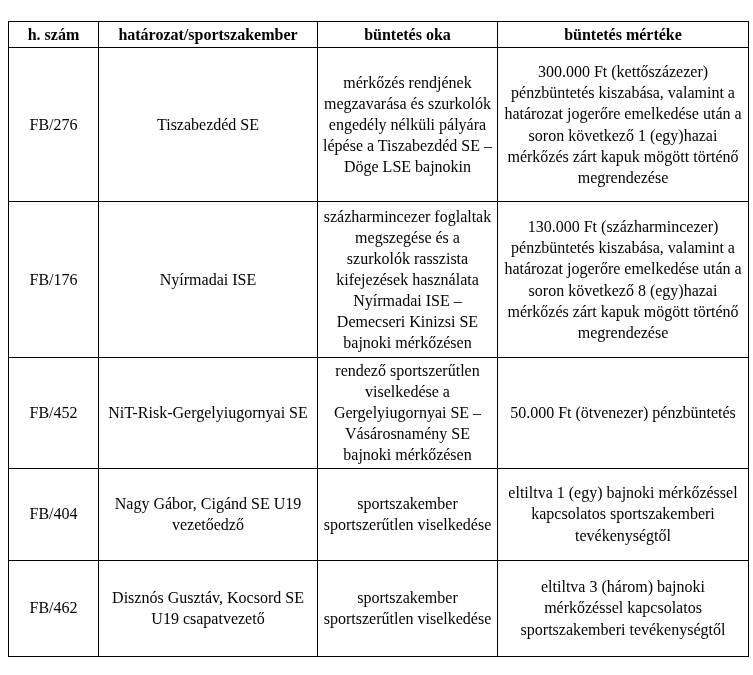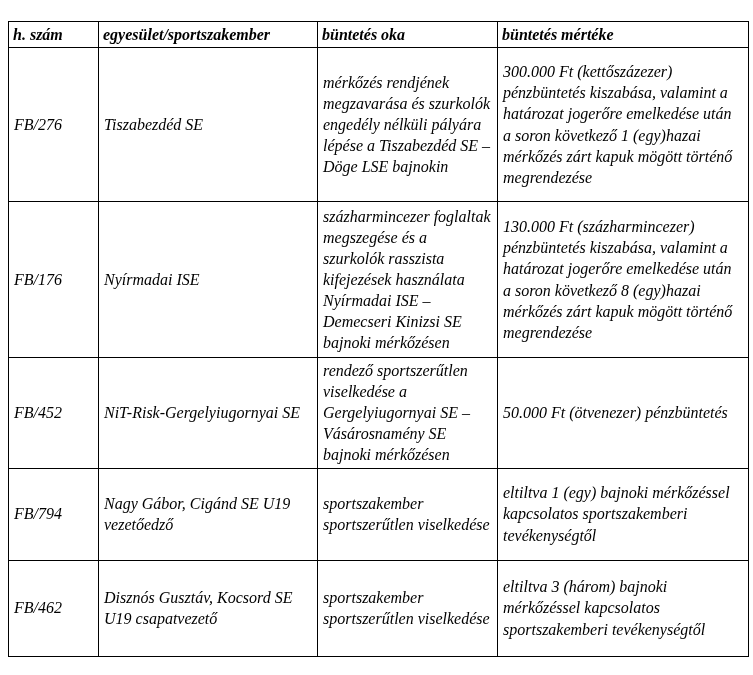--- a/index.html
+++ b/index.html
@@ -27,28 +27,27 @@
   }
   table.decisions {
     border-collapse: collapse;
     table-layout: fixed;
     width: 740px;
     margin-top: 13px;
   }
   table.decisions th,
   table.decisions td {
     border: 1px solid #000000;
-    text-align: left;
+    text-align: center;
     vertical-align: middle;
     padding: 2px 5px;
     font-size: 16px;
     line-height: 1.32;
     overflow: hidden;
     box-sizing: border-box;
-    font-style: italic;
   }
   table.decisions th {
     font-weight: bold;
     height: 26px;
     padding: 1px 4px;
   }
   col.c-num    { width: 90px; }
   col.c-entity { width: 219px; }
   col.c-reason { width: 180px; }
   col.c-penalty{ width: 251px; }
@@ -67,21 +66,21 @@
   <table class="decisions">
     <colgroup>
       <col class="c-num">
       <col class="c-entity">
       <col class="c-reason">
       <col class="c-penalty">
     </colgroup>
     <thead>
       <tr>
         <th>h. szám</th>
-        <th>egyesület/sportszakember</th>
+        <th>határozat/sportszakember</th>
         <th>büntetés oka</th>
         <th>büntetés mértéke</th>
       </tr>
     </thead>
     <tbody>
       <tr class="r1">
         <td>FB/276</td>
         <td>Tiszabezdéd SE</td>
         <td>mérkőzés rendjének megzavarása és szurkolók engedély nélküli pályára lépése a Tiszabezdéd SE – Döge LSE bajnokin</td>
         <td>300.000 Ft (kettőszázezer) pénzbüntetés kiszabása, valamint a határozat jogerőre emelkedése után a soron következő 1 (egy)hazai mérkőzés zárt kapuk mögött történő megrendezése</td>
@@ -92,21 +91,21 @@
         <td>százharmincezer foglaltak megszegése és a szurkolók rasszista kifejezések használata Nyírmadai ISE – Demecseri Kinizsi SE bajnoki mérkőzésen</td>
         <td>130.000 Ft (százharmincezer) pénzbüntetés kiszabása, valamint a határozat jogerőre emelkedése után a soron következő 8 (egy)hazai mérkőzés zárt kapuk mögött történő megrendezése</td>
       </tr>
       <tr class="r3">
         <td>FB/452</td>
         <td>NiT-Risk-Gergelyiugornyai SE</td>
         <td>rendező sportszerűtlen viselkedése a Gergelyiugornyai SE – Vásárosnamény SE bajnoki mérkőzésen</td>
         <td>50.000 Ft (ötvenezer) pénzbüntetés</td>
       </tr>
       <tr class="r4">
-        <td>FB/794</td>
+        <td>FB/404</td>
         <td>Nagy Gábor, Cigánd SE U19 vezetőedző</td>
         <td>sportszakember sportszerűtlen viselkedése</td>
         <td>eltiltva 1 (egy) bajnoki mérkőzéssel kapcsolatos sportszakemberi tevékenységtől</td>
       </tr>
       <tr class="r5">
         <td>FB/462</td>
         <td>Disznós Gusztáv, Kocsord SE U19 csapatvezető</td>
         <td>sportszakember sportszerűtlen viselkedése</td>
         <td>eltiltva 3 (három) bajnoki mérkőzéssel kapcsolatos sportszakemberi tevékenységtől</td>
       </tr>

